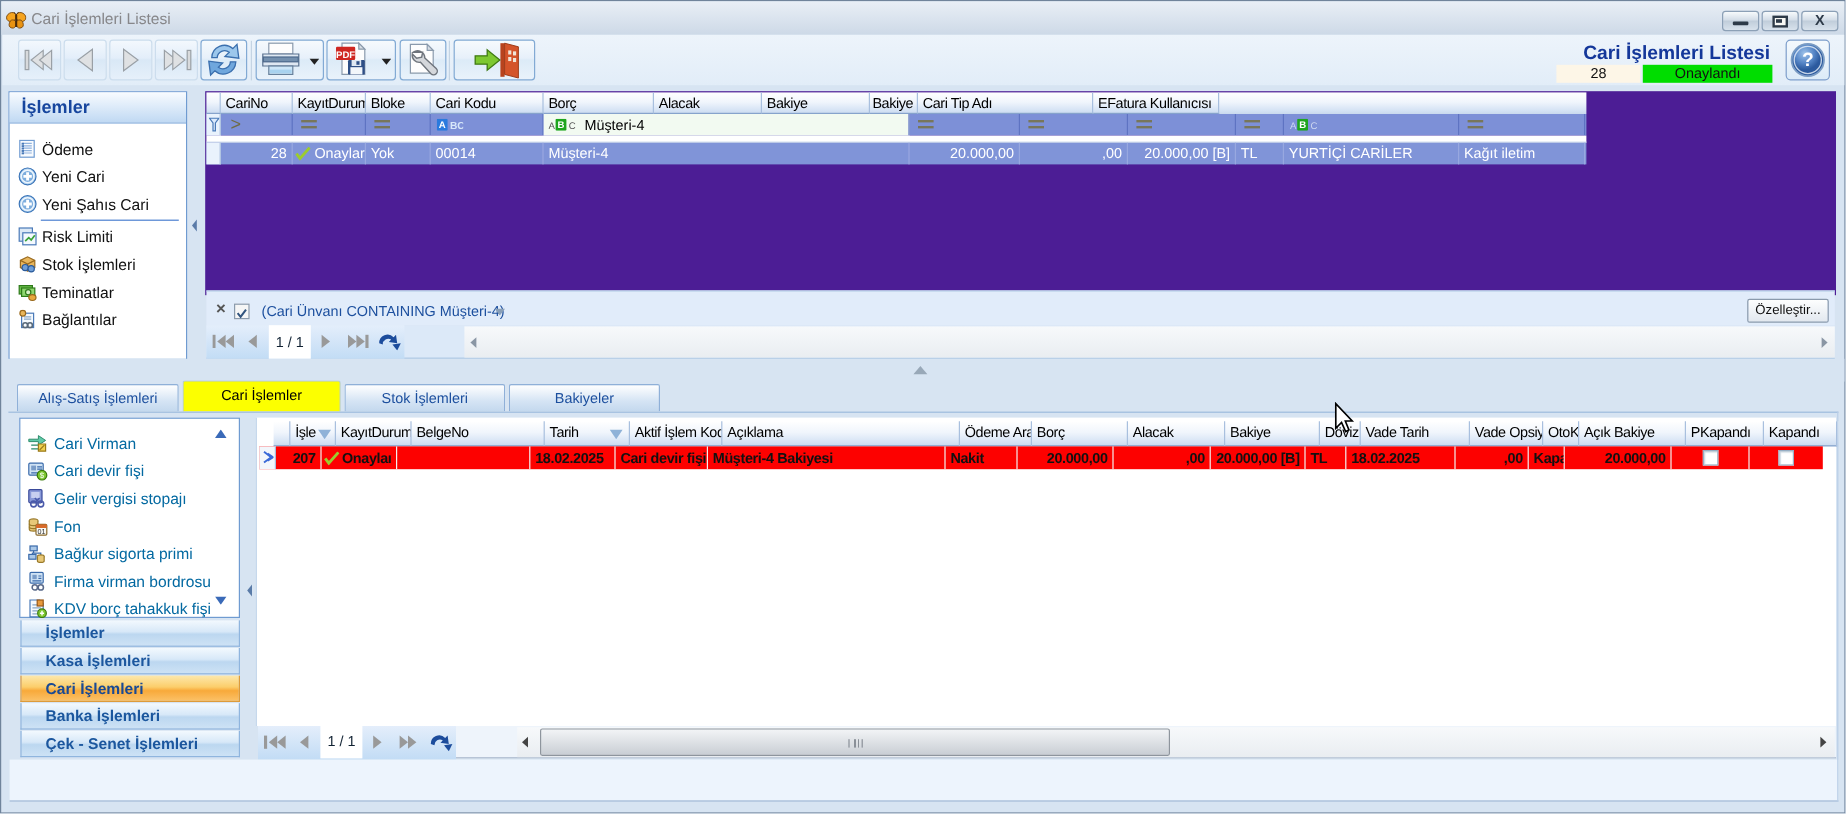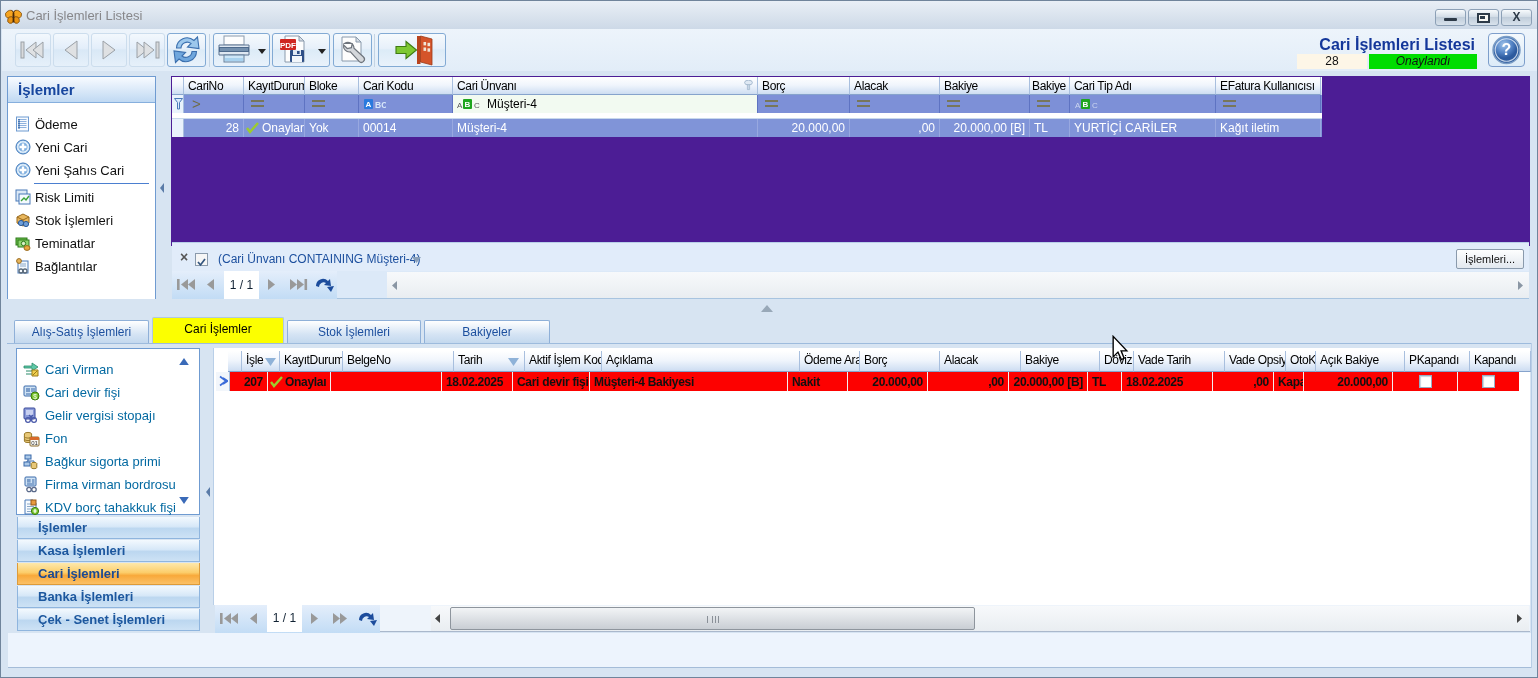--- a/index.html
+++ b/index.html
@@ -11,21 +11,21 @@
 .winbtn{top:8px;width:31px;height:17px;border:1px solid #8ca0b6;border-radius:3px;background:linear-gradient(#f7fafc,#d3dde7 45%,#c0cdda 50%,#d8e2ec);}
 
 #toolbar{left:1px;top:28px;width:1536px;height:42px;background:linear-gradient(#edf4fb,#e2edf8);}
 .tbtn{top:32px;height:34px;border-radius:3px;}
 .tbtn.flat{background:linear-gradient(#f3f8fd,#e3eefa 45%,#d9e8f6 50%,#e6f0fa);border:1px solid #ccdded;}
 .tbtn.frame{background:linear-gradient(#f6fafd,#e7f0fa 45%,#dcebf7 50%,#e9f2fb);border:1px solid #82aad4;}
 .drop{position:absolute;top:15px;width:0;height:0;border-left:4px solid transparent;border-right:4px solid transparent;border-top:5px solid #222;}
 
 #formtitle{top:35px;right:62px;font-size:16px;font-weight:bold;color:#14379a;}
 #numbox{left:1296px;top:53px;width:70px;height:15px;background:#fdf6e7;font-size:12px;color:#111;text-align:center;line-height:15px;}
-#okbox{left:1368px;top:53px;width:108px;height:15px;background:#00dd00;font-size:12px;color:#111;text-align:center;line-height:15px;font-style:italic;}
+#okbox{left:1368px;top:53px;width:108px;height:15px;background:#00dd00;font-size:12px;color:#111;text-align:center;line-height:15px;}
 #helpbtn{left:1487px;top:32px;width:37px;height:34px;border:1px solid #7d9ecb;border-radius:4px;background:linear-gradient(#f4f9fd,#dcebf8);}
 
 #lpanel{left:6px;top:75px;width:149px;height:224px;background:#fff;border:1px solid #6f9bd1;}
 #lphead{left:0;top:0;width:147px;height:26px;background:linear-gradient(#f8fbff,#c0d9f3);border-bottom:1px solid #86afdd;font-size:15px;font-weight:bold;color:#17469e;padding:4px 0 0 10px;}
 .litem{left:7px;width:140px;height:22px;font-size:13px;color:#101010;}
 .litem .ic{position:absolute;left:0;top:3px;width:16px;height:16px;}
 .litem .tx{position:absolute;left:20px;top:4px;white-space:nowrap;}
 #lsep{left:26px;top:106px;width:115px;height:1px;background:#4b7fd0;}
 
 #gridtop{left:170px;top:75px;width:1359px;height:170px;background:#4c1d95;}
@@ -256,24 +256,20 @@
       <path d="M6 2 L2 7 L6 12 Z" fill="#5a7ba8"></path>
     </svg>
 
   <div id="gridtop" class="abs">
     <div class="hdr" style="left:1px;top:1px;width:1150px;height:18px">
       <div class="hcell" style="width:12px;padding:0"></div>
       <div class="hcell" style="width:60px">CariNo</div>
       <div class="hcell" style="width:61px">KayıtDurumu</div>
       <div class="hcell" style="width:54px">Bloke</div>
       <div class="hcell" style="width:94px">Cari Kodu</div>
-      <div class="hcell" style="width:305px;position:relative">Cari Ünvanı<svg style="position:absolute;right:4px;top:3px" width="9" height="11" viewBox="0 0 9 11">
-            <ellipse cx="4.5" cy="2.6" rx="3.9" ry="2.4" fill="#dfe9f4" stroke="#a0b6cc" stroke-width="0.9"></ellipse>
-            <path d="M3.4 4.6 L3.4 9.6 L5.6 9.6 L5.6 4.6 Z" fill="#c8d6e6" stroke="#a0b6cc" stroke-width="0.7"></path>
-          </svg></div>
       <div class="hcell" style="width:92px">Borç</div>
       <div class="hcell" style="width:90px">Alacak</div>
       <div class="hcell" style="width:90px">Bakiye</div>
       <div class="hcell" style="width:40px;padding-left:2px">Bakiye D</div>
       <div class="hcell" style="width:146px">Cari Tip Adı</div>
       <div class="hcell" style="width:105px">EFatura Kullanıcısı</div>
     </div>
     <div class="frow" style="left:1px;top:19px;width:1150px;height:18px">
       <div class="fcell" style="width:12px;background:#e9f2fc;border-right:1px solid #a8bfde">
           <svg style="position:absolute;left:2px;top:3px" width="9" height="12" viewBox="0 0 9 12">
@@ -347,21 +343,21 @@
   </div>
   <div id="fbar" class="abs">
     <div class="abs" style="left:8px;top:8px;color:#555;font-size:14px;line-height:13px;font-weight:bold">×</div>
     <div class="abs" style="left:23px;top:10px;width:13px;height:13px;background:#f6f6f6;border:1px solid #8a9aac"><svg width="11" height="11" viewBox="0 0 11 11">
           <path d="M2 5 L4.5 8 L9 2" stroke="#33557f" stroke-width="1.7" fill="none"></path>
         </svg></div>
     <div class="abs" style="left:46px;top:9px;font-size:12px;color:#1c4f9e">(Cari Ünvanı CONTAINING Müşteri-4)</div>
     <svg class="abs" style="left:240px;top:14px" width="9" height="6" viewBox="0 0 9 6">
         <path d="M0 0 L9 0 L4.5 6 Z" fill="#8aa0b8"></path>
       </svg>
-    <div class="abs" style="right:5px;top:6px;width:68px;height:20px;background:linear-gradient(#fdfefe,#e2e8ef);border:1px solid #8a9aac;border-radius:2px;font-size:11px;color:#111;text-align:center;padding-top:3px">İşlemleri...</div>
+    <div class="abs" style="right:5px;top:6px;width:68px;height:20px;background:linear-gradient(#fdfefe,#e2e8ef);border:1px solid #8a9aac;border-radius:2px;font-size:11px;color:#111;text-align:center;padding-top:3px">Özelleştir...</div>
   </div>
   <div id="fpager" class="abs">
     <div class="pstrip" style="width:165px"></div>
     <svg class="abs" style="left:5px;top:7px" width="19" height="13" viewBox="0 0 19 13">
         <rect x="0" y="1" width="2.6" height="11" fill="#999"></rect>
         <path d="M11 1 L4 6.5 L11 12 Z" fill="#999"></path>
         <path d="M18 1 L11 6.5 L18 12 Z" fill="#999"></path>
       </svg>
     <svg class="abs" style="left:34px;top:7px" width="9" height="13" viewBox="0 0 9 13">
         <path d="M8 1 L1 6.5 L8 12 Z" fill="#999"></path>

